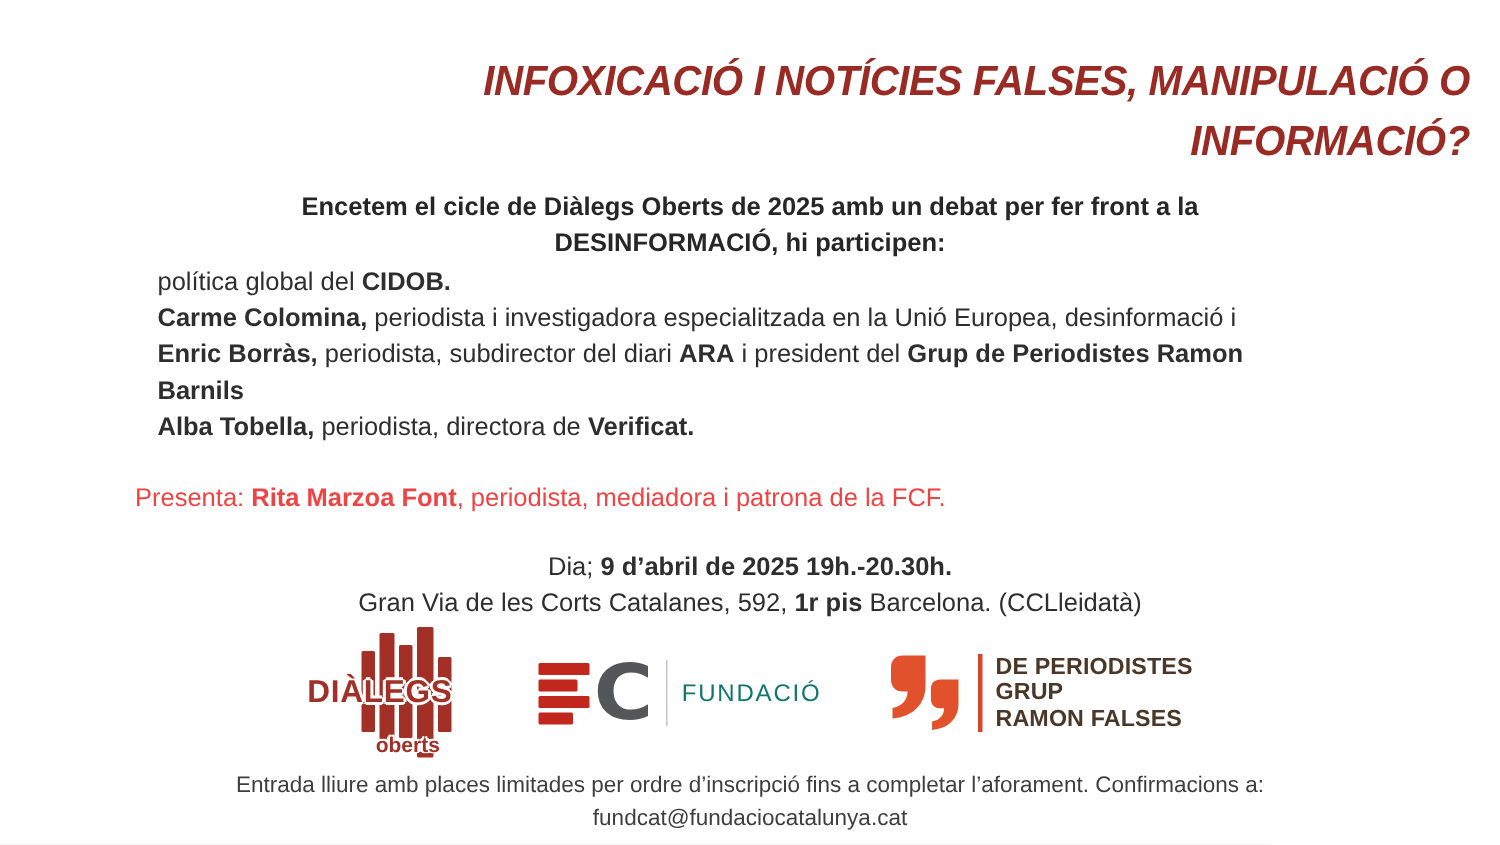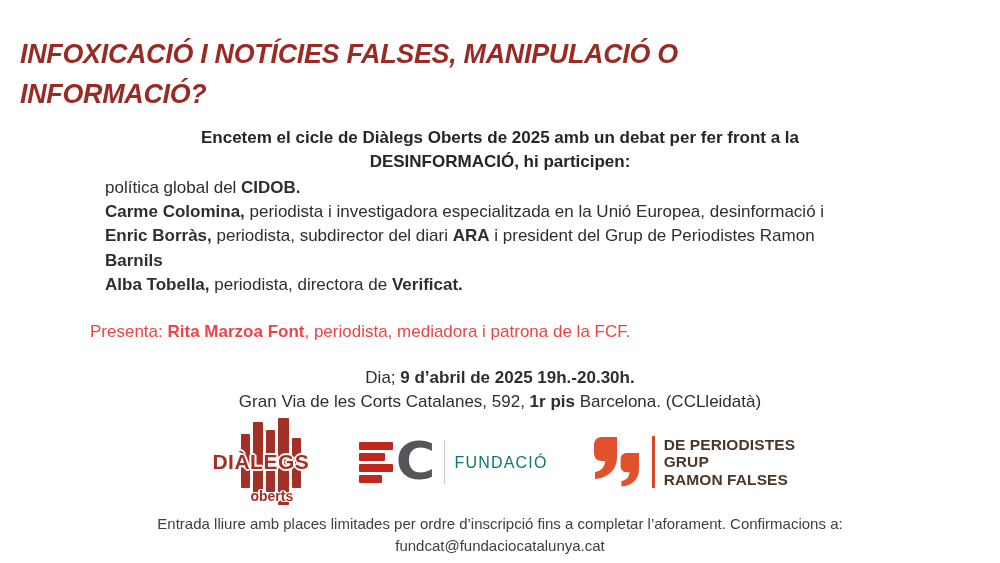--- a/index.html
+++ b/index.html
@@ -8,21 +8,21 @@
     position:relative;
     width:1000px; height:563px;
     margin:0 auto;
     background:#ffffff;
     overflow:hidden;
     font-family:"Liberation Sans","DejaVu Sans",sans-serif;
     color:#2e2e2e;
   }
   .title {
     padding-top:34px;
-    text-align:left;
+    text-align:right;
     font-style:italic;
     font-weight:800;
     font-size:28px;
     line-height:40px;
     color:#992b24;
     letter-spacing:-0.3px;
   }
   .title .tl { display:block; transform:scaleX(0.96); }
   .intro {
     margin-top:12px;
@@ -61,21 +61,20 @@
   
   .logo-dialegs { position:relative; width:112px; height:88px; flex:0 0 auto; }
   .logo-dialegs .b { position:absolute; background:#a33026; border-radius:1px; }
   .b1 { left:36px; top:16px; width:9px;  height:54px; }
   .b2 { left:48px; top:4px;  width:10px; height:78px; }
   .b3 { left:61px; top:12px; width:9px;  height:62px; }
   .b4 { left:73px; top:0;    width:11px; height:87px; }
   .b5 { left:87px; top:20px; width:9px;  height:50px; }
   .d-text {
     position:absolute; left:0; right:0; top:32px;
-    text-align:center;
     font-weight:800; font-size:21px; letter-spacing:0.5px;
     color:#a33026;
     text-shadow:1px 1px 0 #fff,-1px -1px 0 #fff,1px -1px 0 #fff,-1px 1px 0 #fff,2px 0 0 #fff,-2px 0 0 #fff,0 2px 0 #fff,0 -2px 0 #fff;
   }
   .d-sub {
     position:absolute; left:22px; right:0; bottom:2px;
     text-align:center;
     font-weight:700; font-size:14px;
     color:#a33026;
     text-shadow:1px 1px 0 #fff,-1px -1px 0 #fff,1px -1px 0 #fff,-1px 1px 0 #fff,2px 0 0 #fff,-2px 0 0 #fff;
@@ -129,21 +128,21 @@
   </h1>
 
   <div class="intro">
     <div>Encetem el cicle de Diàlegs Oberts de 2025 amb un debat per fer front a la</div>
     <div>DESINFORMACIÓ, hi participen:</div>
   </div>
 
   <div class="people">
     <div class="pline"><span>política global del </span><span style="font-weight: 700;">CIDOB.</span></div>
     <div class="pline"><span style="font-weight: 700;">Carme Colomina,</span><span> periodista i investigadora especialitzada en la Unió Europea, desinformació i</span></div>
-    <div class="pline"><span style="font-weight: 700;">Enric Borràs,</span><span> periodista, subdirector del diari </span><span style="font-weight: 700;">ARA</span><span> i president del </span><span style="font-weight: 400;">Grup de Periodistes Ramon</span></div>
+    <div class="pline"><span style="font-weight: 700;">Enric Borràs,</span><span> periodista, subdirector del diari </span><span style="font-weight: 700;">ARA</span><span> i president del </span><span style="font-weight: 700;">Grup de Periodistes Ramon</span></div>
     <div class="pline"><span style="font-weight: 700;">Barnils</span></div>
     <div class="pline"><span style="font-weight: 700;">Alba Tobella,</span><span> periodista, directora de </span><span style="font-weight: 700;">Verificat.</span></div>
   </div>
 
   <div class="presenta pline"><span>Presenta: </span><span style="font-weight: 700;">Rita Marzoa Font</span><span>, periodista, mediadora i patrona de la FCF.</span></div>
 
   <div class="dia pline"><span>Dia; </span><span style="font-weight: 700;">9 d’abril de 2025 19h.-20.30h.</span></div>
   <div class="addr pline"><span>Gran Via de les Corts Catalanes, 592, </span><span style="font-weight: 700;">1r pis</span><span> Barcelona. (CCLleidatà)</span></div>
 
   <div class="logos">

